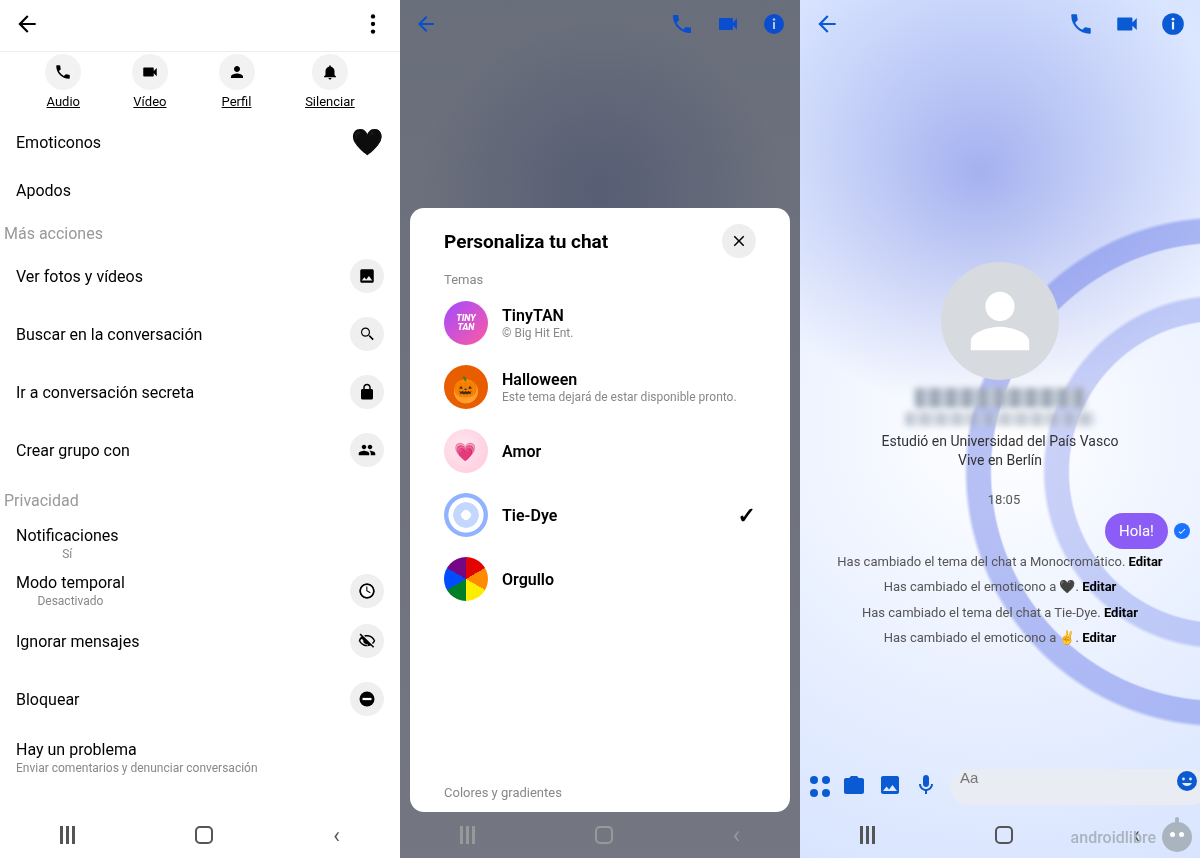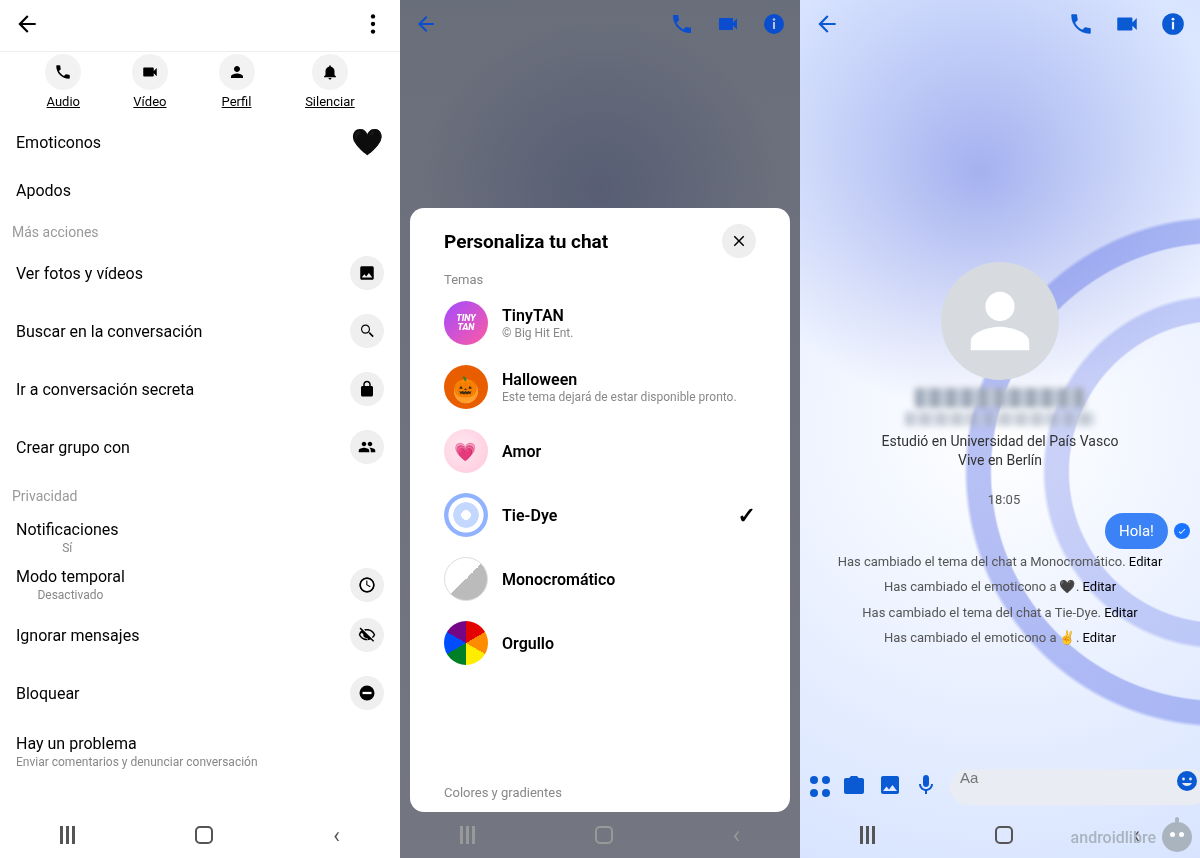--- a/index.html
+++ b/index.html
@@ -11,21 +11,21 @@
   .p1-top { height:52px; display:flex; align-items:center; justify-content:space-between; padding:0 14px; border-bottom:1px solid #eee; }
   .icon-back svg, .icon-more svg { width:26px; height:26px; fill:#000; }
   .quick-row { display:flex; justify-content:space-around; padding:2px 20px 6px; }
   .quick { display:flex; flex-direction:column; align-items:center; gap:4px;text-decoration:underline; }
   .quick .qc { width:36px; height:36px; border-radius:50%; background:#f2f2f2; display:flex; align-items:center; justify-content:center; }
   .quick .qc svg { width:18px; height:18px; fill:#000; }
   .quick span { font-size:13px; color:#000; }
   .row { display:flex; align-items:center; justify-content:space-between; padding:12px 16px; cursor:pointer; }
   .row .label { font-size:16px; color:#000; }
   .row .sub { font-size:12px; color:#888; margin-top:2px;text-align:center; }
-  .section-hdr { padding:12px 4px 4px; font-size:14px; color:#999;margin-left:8px; }
+  .section-hdr { padding:12px 4px 4px; font-size:16px; color:#999; }
   .row .rc { width:34px; height:34px; border-radius:50%; background:#efefef; display:flex; align-items:center; justify-content:center; }
   .row .rc svg { width:18px; height:18px; fill:#000; }
   .theme-swatch { width:32px; height:32px; border-radius:50%; background:linear-gradient(135deg,#fff 0 50%,#aaa 50% 100%); border:1px solid #ddd; }
   .heart-dark { font-size:26px; filter:grayscale(1) brightness(0.2); }
   .navbar { position:absolute; bottom:0; left:0; right:0; height:46px; display:flex; align-items:center; justify-content:space-around; background:#fff; }
   .navbar div { color:#555; font-size:22px; }
   .nav-recents { display:flex; gap:3px;} .nav-recents i{width:3px;height:18px;background:#555;}
   .nav-home { width:18px; height:18px; border:2.5px solid #555; border-radius:5px; }
   .nav-back-sym { font-size:24px; color:#555; }
   
@@ -71,25 +71,25 @@
   .p3-top svg { width:26px; height:26px; fill:#0a5bd3; }
   .p3-top-right{display:flex; gap:20px; align-items:center;}
   .profile { position:relative; z-index:2; display:flex; flex-direction:column; align-items:center; margin-top:210px; }
   .avatar { width:118px; height:118px; border-radius:50%; background:#d7dbe0; display:flex; align-items:center; justify-content:center; }
   .avatar svg{width:70px;height:70px;fill:#fff;}
   .blur-line { margin-top:8px; width:170px; height:20px; background:repeating-linear-gradient(90deg,#9aa4b3 0 8px,#c2cad6 8px 16px); filter:blur(3px); border-radius:3px;}
   .blur-line.small{width:190px;height:14px;margin-top:4px;opacity:.6;}
   .bio { font-size:14px; color:#333; text-align:center; margin-top:6px; line-height:1.35; padding:0 20px;}
   .ts { position:relative; z-index:2; text-align:center; font-size:13px; color:#555; margin-top:22px;padding-left:8px;}
   .msg-row { position:relative; z-index:2; display:flex; justify-content:flex-end; align-items:center; gap:6px; padding:6px 10px 0;}
-  .bubble { background:#3b82f6; color:#fff; padding:9px 14px; border-radius:18px; font-size:15px;}
+  .bubble { background:#8b5cf6; color:#fff; padding:9px 14px; border-radius:18px; font-size:15px;}
   .sent-ic{width:16px;height:16px;border-radius:50%;background:#1b74ff;display:flex;align-items:center;justify-content:center;}
   .sent-ic svg{width:10px;height:10px;fill:#fff;}
   .sys { position:relative; z-index:2; text-align:center; font-size:13px; color:#555; padding:4px 24px; line-height:1.35;}
-  .sys .ed{color:#000;font-weight:400;}
+  .sys .ed{color:#000;font-weight:700;}
   .composer { position:absolute; bottom:46px; left:0; right:0; height:50px; display:flex; align-items:center; gap:12px; padding:0 10px; z-index:3;}
   .composer svg{width:24px;height:24px;fill:#0a5bd3;}
   .dots4{display:grid;grid-template-columns:1fr 1fr;gap:4px;width:22px;height:22px;}
   .dots4 i{width:8px;height:8px;border-radius:50%;background:#0a5bd3;}
   .inputwrap { flex:1; background:#e9edf3; border-radius:20px; height:36px; display:flex; align-items:flex-start; padding:0 10px; gap:16px;}
   .inputwrap input{flex:1;border:none;background:transparent;outline:none;font-size:15px;color:#555;}
   .emoji-smile{width:22px;height:22px;fill:#0a5bd3;}
   .navbar3 { position:absolute; bottom:0; left:0; right:0; height:46px; display:flex; align-items:center; justify-content:space-around; z-index:3;}
   .watermark{position:absolute;right:8px;bottom:6px;z-index:4;display:flex;align-items:center;gap:6px;color:#aab4be;font-size:16px;font-weight:500;}
   .wm-bot{width:30px;height:30px;border-radius:50%;background:#aab4be;position:relative;}
@@ -299,26 +299,20 @@
       <div class="tinfo">
             <div class="tname">Amor</div>
           </div>
     </div>
     <div class="theme-item">
       <div class="tcircle c-tiedye"></div>
       <div class="tinfo">
             <div class="tname">Tie-Dye</div>
           </div>
       <div class="check">✓</div>
-    </div>
-    <div class="theme-item">
-      <div class="tcircle c-mono"></div>
-      <div class="tinfo">
-            <div class="tname">Monocromático</div>
-          </div>
     </div>
     <div class="theme-item">
       <div class="tcircle c-orgullo"></div>
       <div class="tinfo">
             <div class="tname">Orgullo</div>
           </div>
     </div>
     <div class="sheet-sub" style="margin-top:auto">Colores y gradientes</div>
   </div>
 

